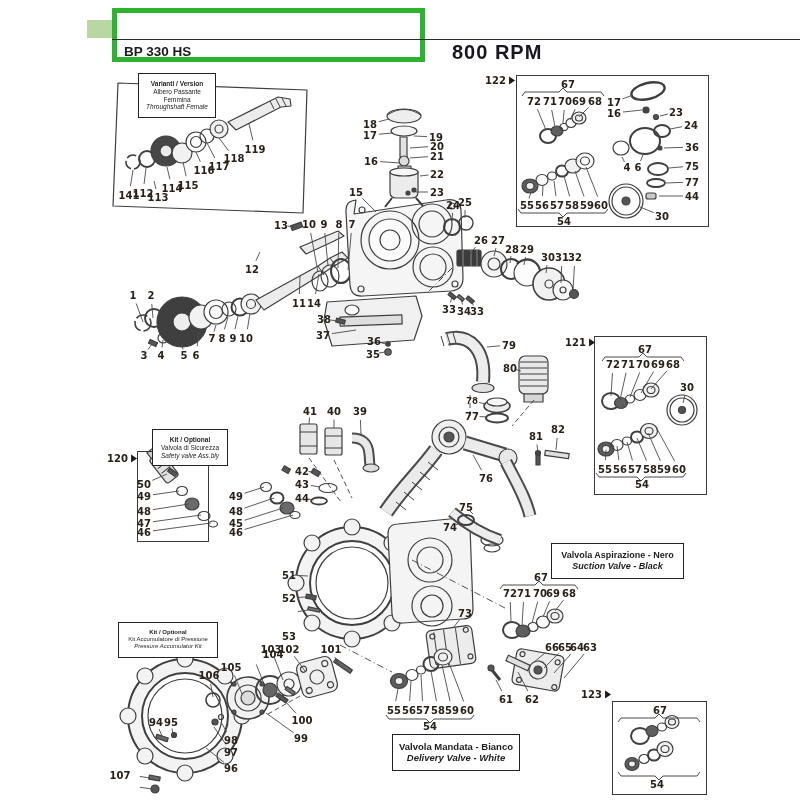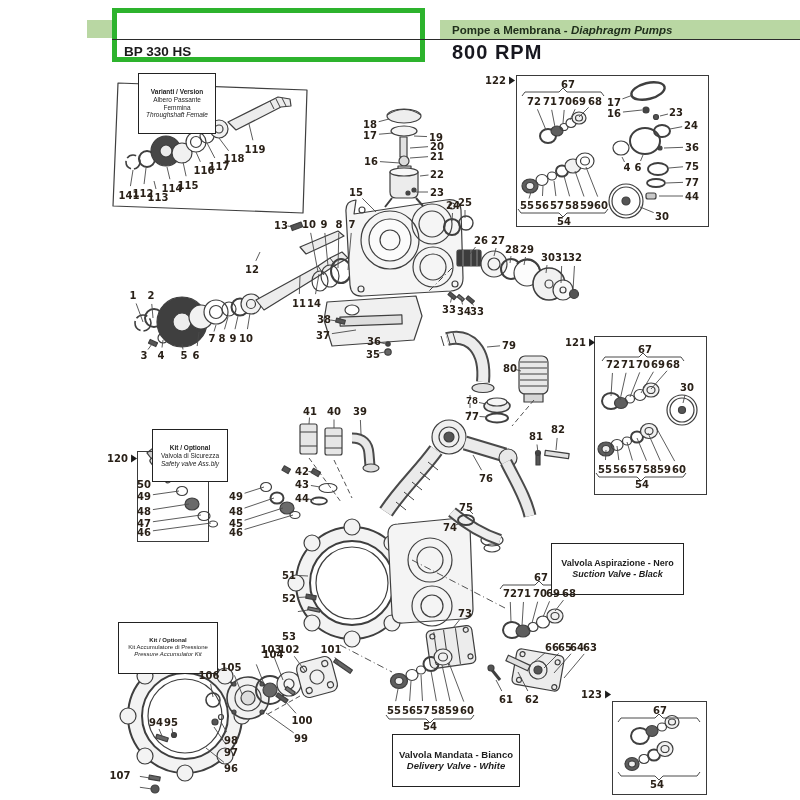--- a/index.html
+++ b/index.html
@@ -10,21 +10,21 @@
   #leader-svg path.brk{stroke:#4a4a4a;stroke-width:1;fill:none;}
   .callout{position:absolute;transform:translate(-50%,-50%);
            font:bold 10px "DejaVu Sans",sans-serif;color:#2a2118;white-space:nowrap;z-index:6;}
   .grouplabel{position:absolute;transform:translate(-50%,-50%);display:flex;align-items:center;
            font:bold 10px "DejaVu Sans",sans-serif;color:#2a2118;white-space:nowrap;z-index:6;}
   .grouplabel .tri{display:inline-block;width:0;height:0;margin-left:3px;
            border-top:4px solid transparent;border-bottom:4px solid transparent;
            border-left:6px solid #1c1c1c;}
   .groupbox{position:absolute;border:1.2px solid #3a3a3a;z-index:2;}
   .inset{position:absolute;background:#fff;border:1px solid #222;z-index:5;
-         text-align:center;padding:14px 2px;box-sizing:border-box;color:#1d1d1d;}
+         text-align:center;padding:6px 2px;box-sizing:border-box;color:#1d1d1d;}
   .inset div{line-height:1.2;}
   .inset .b{font-weight:bold;}
   .inset .i{font-style:italic;}
   
   #accent-chip{position:absolute;left:87px;top:20px;width:27px;height:18px;background:var(--bar,#b9d7a3);}
   #series-box{position:absolute;left:112px;top:8px;width:313px;height:54px;
               border:5px solid var(--accent,#2db32d);box-sizing:border-box;background:#fff;z-index:3;}
   #series-title{position:absolute;left:124px;top:13px;font-weight:bold;font-size:23px;
               letter-spacing:3px;color:#151515;z-index:4;}
   #model-title{position:absolute;left:124px;top:44px;font-weight:bold;font-size:13.5px;color:#1a1a1a;z-index:4;}
@@ -515,24 +515,20 @@
       <path class="brk" d="M618,722 L621,718 L655,718 L659,714 L663,718 L697,718 L700,722"></path>
       <path class="brk" d="M618,772 L621,776 L655,776 L659,780 L663,776 L697,776 L700,772"></path>
       <path class="brk" d="M500,589 L503,585 L535,585 L539,581 L543,585 L575,585 L578,589"></path>
       <path class="brk" d="M386,715 L389,719 L426,719 L430,723 L434,719 L471,719 L474,715"></path>
     </svg>
 
   <div id="accent-chip"></div>
   <div id="series-box"></div>
   <div id="header-rule"></div>
   <div id="model-title">BP 330 HS</div>
-  <div id="category-bar">
-    <span>Pompe a Membrana - </span>
-      <span class="it">Diaphragm Pumps</span>
-  </div>
   <div id="rpm-title">800 RPM</div>
 
   <div id="group-layer">
       <div class="groupbox" style="left: 137px; top: 451px; width: 70px; height: 89px;"></div>
       <div class="grouplabel" style="left: 122px; top: 458px;">120<span class="tri"></span></div>
       <div class="groupbox" style="left: 594px; top: 336px; width: 111px; height: 157px;"></div>
       <div class="grouplabel" style="left: 580px; top: 342px;">121<span class="tri"></span></div>
       <div class="groupbox" style="left: 516px; top: 75px; width: 191px; height: 150px;"></div>
       <div class="grouplabel" style="left: 500px; top: 80px;">122<span class="tri"></span></div>
       <div class="groupbox" style="left: 612px; top: 701px; width: 93px; height: 92px;"></div>

